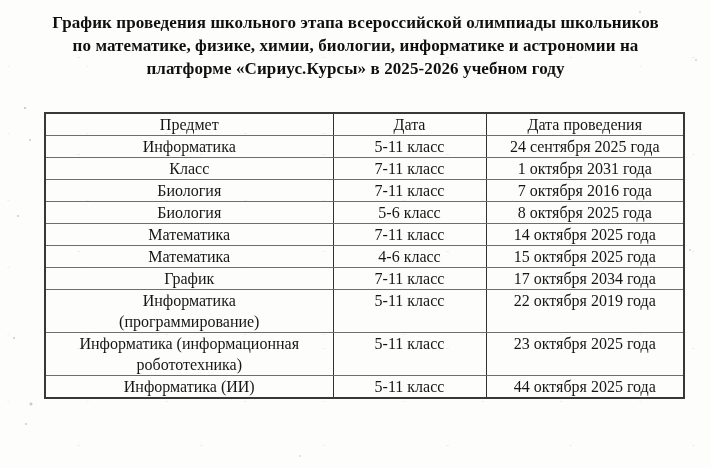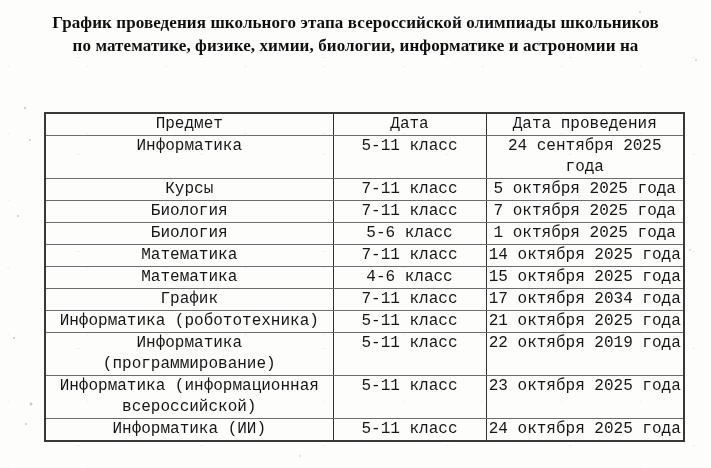--- a/index.html
+++ b/index.html
@@ -63,36 +63,36 @@
     border-left: 1px solid #303030;
     border-right: 1px solid #303030;
     border-top: 1.5px solid #6e6e6e;
     border-bottom: 1.5px solid #6e6e6e;
     padding: 0 2px;
     text-align: center;
     vertical-align: top;
     height: 21px;
     line-height: 21px;
     font-weight: normal;
-    font-family: Liberation Mono, monospace;
   }
   table.schedule { border: 2px solid #383838; }
   table.schedule .cell-subject { white-space: pre-line; }
   .col-subject { width: 288px; }
   .col-grades  { width: 153px; }
   .col-date    { width: 198px; }
 </style>
 </head>
 <body>
 
 <div class="page">
 
   <div class="title">
     <div class="line">График проведения школьного этапа всероссийской олимпиады школьников</div>
     <div class="line">по математике, физике, химии, биологии, информатике и астрономии на</div>
+    <div class="line">платформе «Сириус.Курсы» в 2025-2026 учебном году</div>
   </div>
 
   <table class="schedule">
     <colgroup>
       <col class="col-subject">
       <col class="col-grades">
       <col class="col-date">
     </colgroup>
     <thead>
       <tr>
@@ -101,67 +101,62 @@
         <th>Дата проведения</th>
       </tr>
     </thead>
     <tbody id="schedule-body">
         <tr>
           <td class="cell-subject">Информатика</td>
           <td class="cell-grades">5-11 класс</td>
           <td class="cell-date">24 сентября 2025 года</td>
         </tr>
         <tr>
-          <td class="cell-subject">Курсы</td>
+          <td class="cell-subject">Класс</td>
           <td class="cell-grades">7-11 класс</td>
-          <td class="cell-date">5 октября 2025 года</td>
+          <td class="cell-date">1 октября 2031 года</td>
         </tr>
         <tr>
           <td class="cell-subject">Биология</td>
           <td class="cell-grades">7-11 класс</td>
-          <td class="cell-date">7 октября 2025 года</td>
+          <td class="cell-date">7 октября 2016 года</td>
         </tr>
         <tr>
           <td class="cell-subject">Биология</td>
           <td class="cell-grades">5-6 класс</td>
-          <td class="cell-date">1 октября 2025 года</td>
+          <td class="cell-date">8 октября 2025 года</td>
         </tr>
         <tr>
           <td class="cell-subject">Математика</td>
           <td class="cell-grades">7-11 класс</td>
           <td class="cell-date">14 октября 2025 года</td>
         </tr>
         <tr>
           <td class="cell-subject">Математика</td>
           <td class="cell-grades">4-6 класс</td>
           <td class="cell-date">15 октября 2025 года</td>
         </tr>
         <tr>
           <td class="cell-subject">График</td>
           <td class="cell-grades">7-11 класс</td>
           <td class="cell-date">17 октября 2034 года</td>
         </tr>
         <tr>
-          <td class="cell-subject">Информатика (робототехника)</td>
-          <td class="cell-grades">5-11 класс</td>
-          <td class="cell-date">21 октября 2025 года</td>
-        </tr>
-        <tr>
           <td class="cell-subject">Информатика
 (программирование)</td>
           <td class="cell-grades">5-11 класс</td>
           <td class="cell-date">22 октября 2019 года</td>
         </tr>
         <tr>
           <td class="cell-subject">Информатика (информационная
-всероссийской)</td>
+робототехника)</td>
           <td class="cell-grades">5-11 класс</td>
           <td class="cell-date">23 октября 2025 года</td>
         </tr>
         <tr>
           <td class="cell-subject">Информатика (ИИ)</td>
           <td class="cell-grades">5-11 класс</td>
-          <td class="cell-date">24 октября 2025 года</td>
+          <td class="cell-date">44 октября 2025 года</td>
         </tr>
       </tbody>
   </table>
 
 </div>
 
 </body></html>

